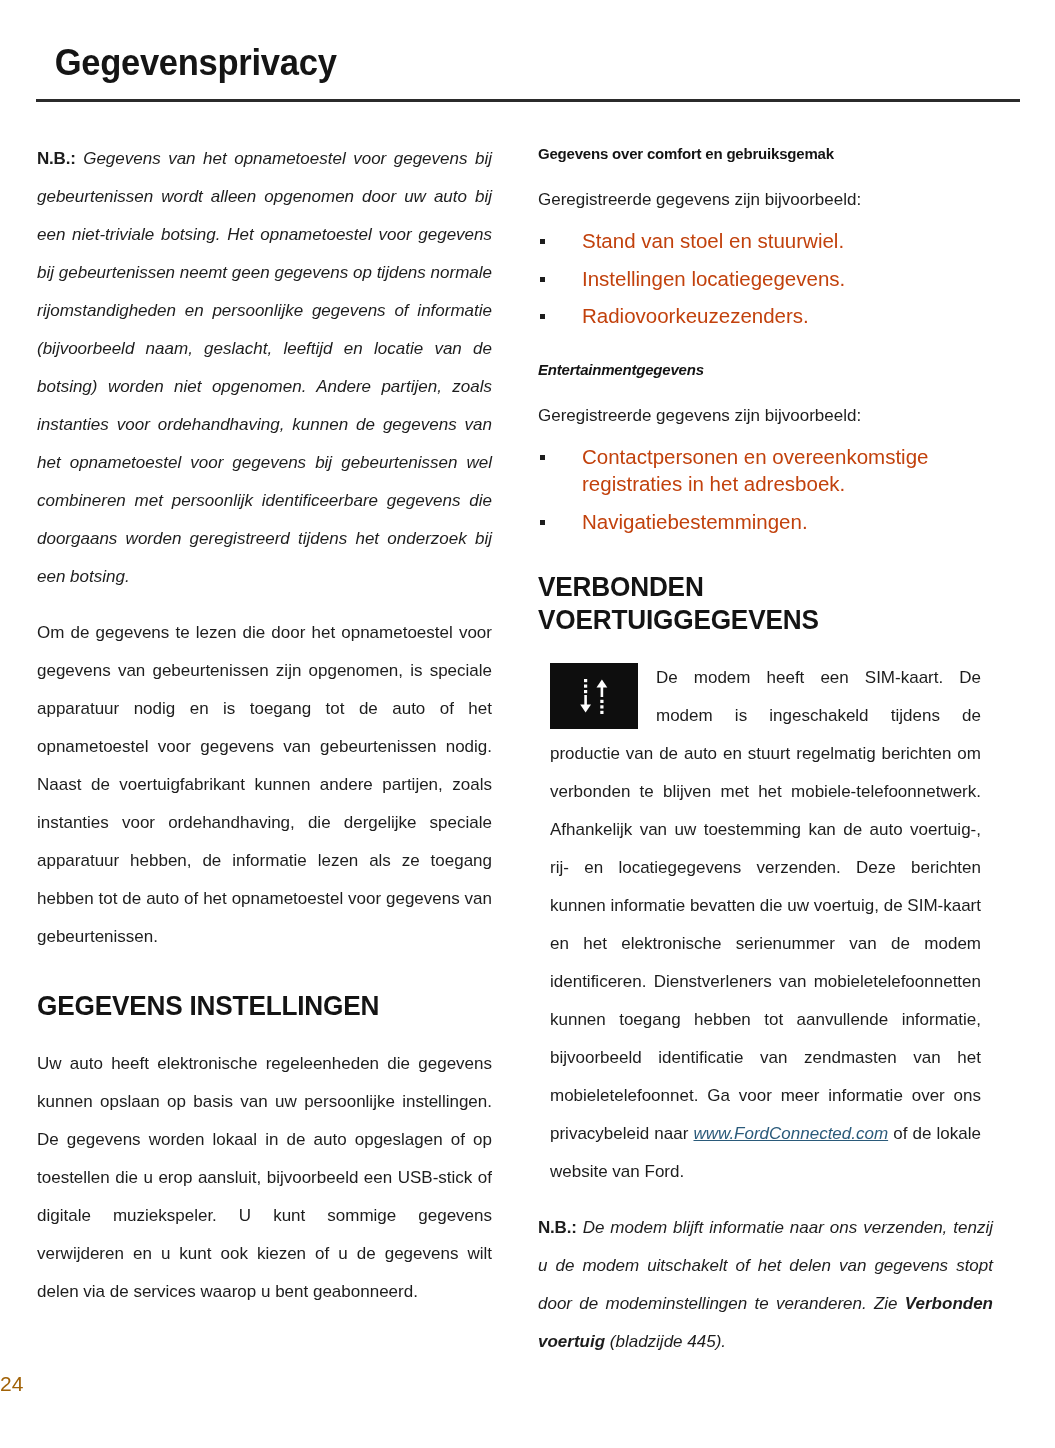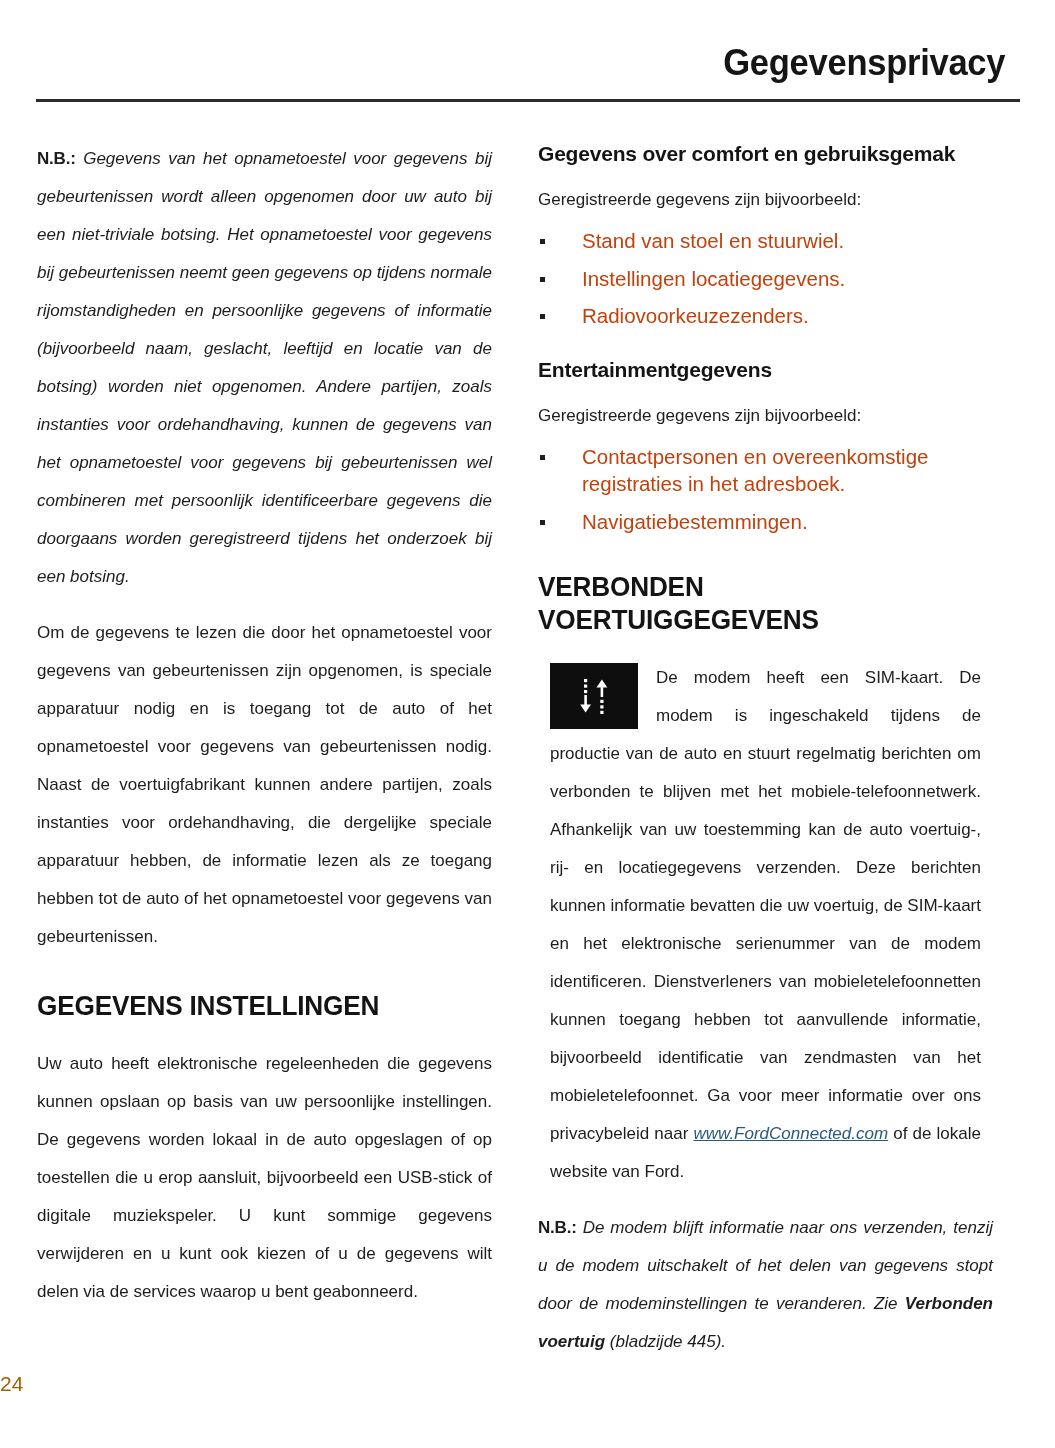--- a/index.html
+++ b/index.html
@@ -16,22 +16,22 @@
     color: #1a1a1a;
     box-sizing: border-box;
     overflow: hidden;
   }
 
   
   .page-header {
     position: absolute;
     top: 44px;
     left: 35px;
-    right: 30px;
-    text-align: right;
+    right: 38px;
+    text-align: left;
   }
   .page-title {
     font-size: 36px;
     font-weight: bold;
     letter-spacing: -0.3px;
     color: #151515;
     line-height: 1.05;
     margin: 0;
     transform: scaleX(0.96);
   }
@@ -89,28 +89,28 @@
     letter-spacing: -0.2px;
     line-height: 33px;
     margin: 34px 0 22px 0;
     color: #141414;
     transform: scaleX(0.97);
     transform-origin: left center;
   }
   .h1-section.tight-top { margin-top: 36px; }
 
   .h2-section {
-    font-size: 21px;
+    font-size: 15px;
     font-weight: bold;
     letter-spacing: -0.2px;
     line-height: 27px;
     margin: 0 0 14px 0;
     color: #141414;
   }
-  .h2-section.spaced { margin-top: 26px; }
+  .h2-section.spaced { margin-top: 26px; font-style: italic; }
 
   .lead {
     margin-bottom: 4px;
   }
 
   ul.bullets {
     list-style: none;
     margin: 0;
     padding: 0;
   }

